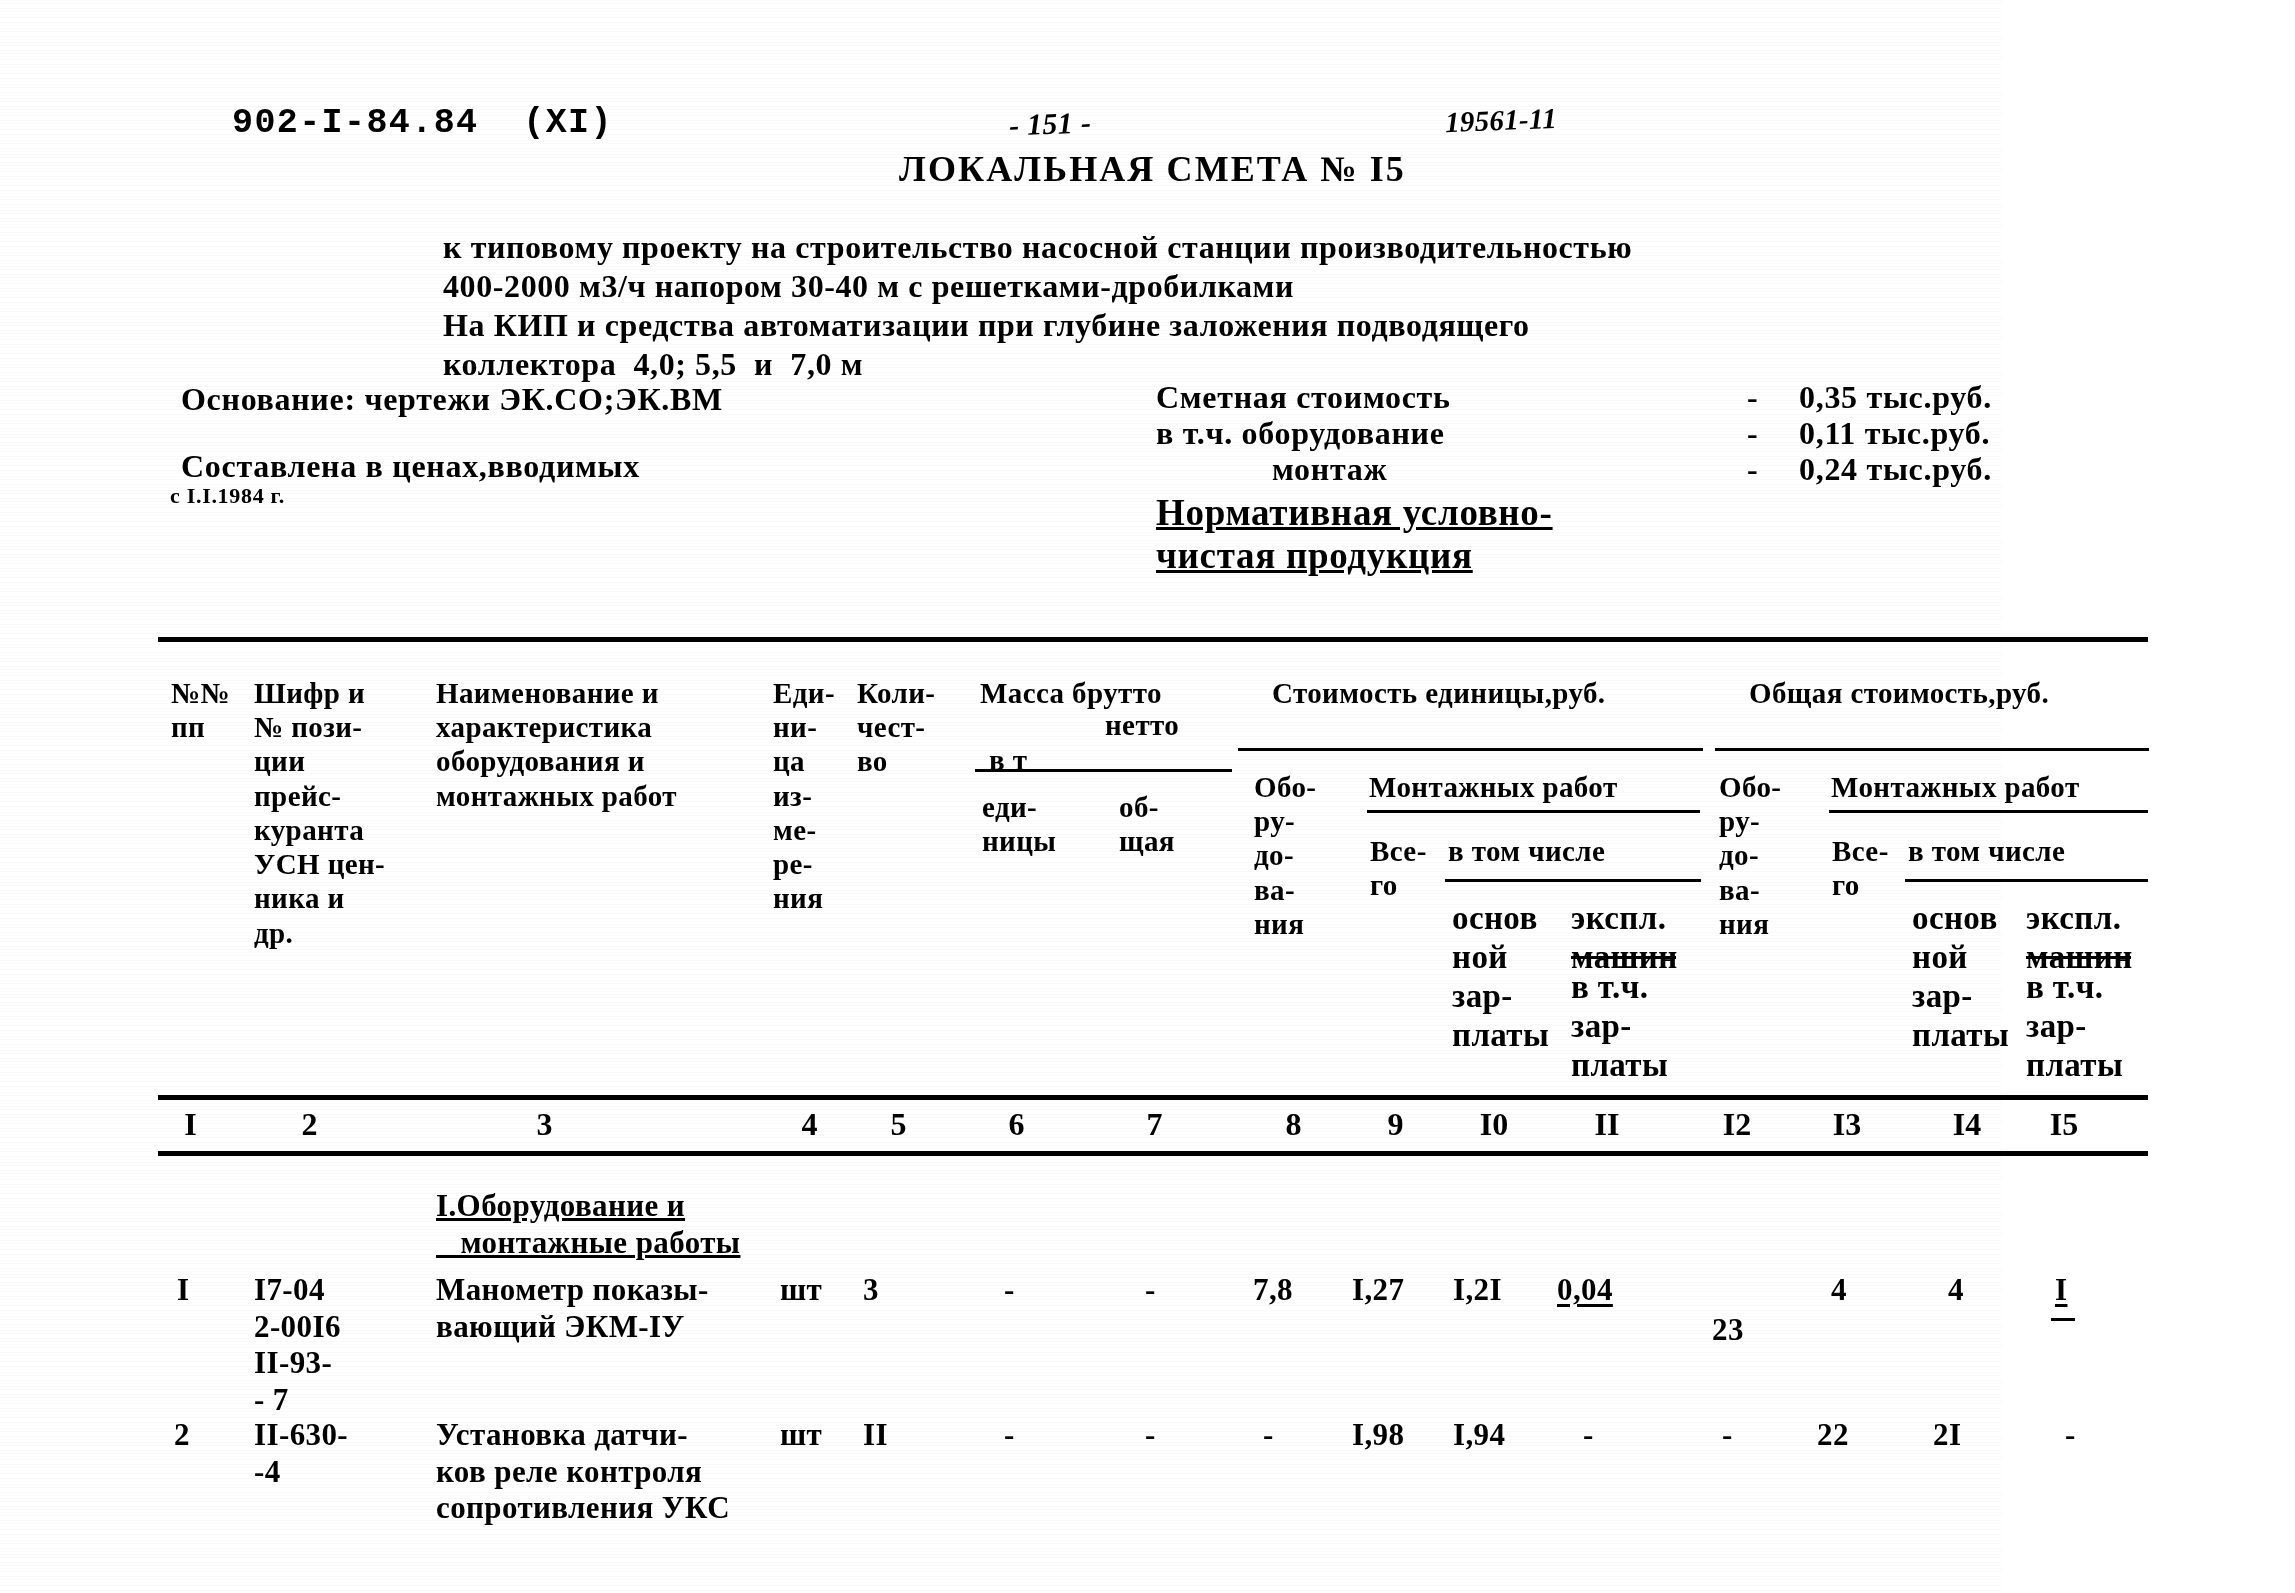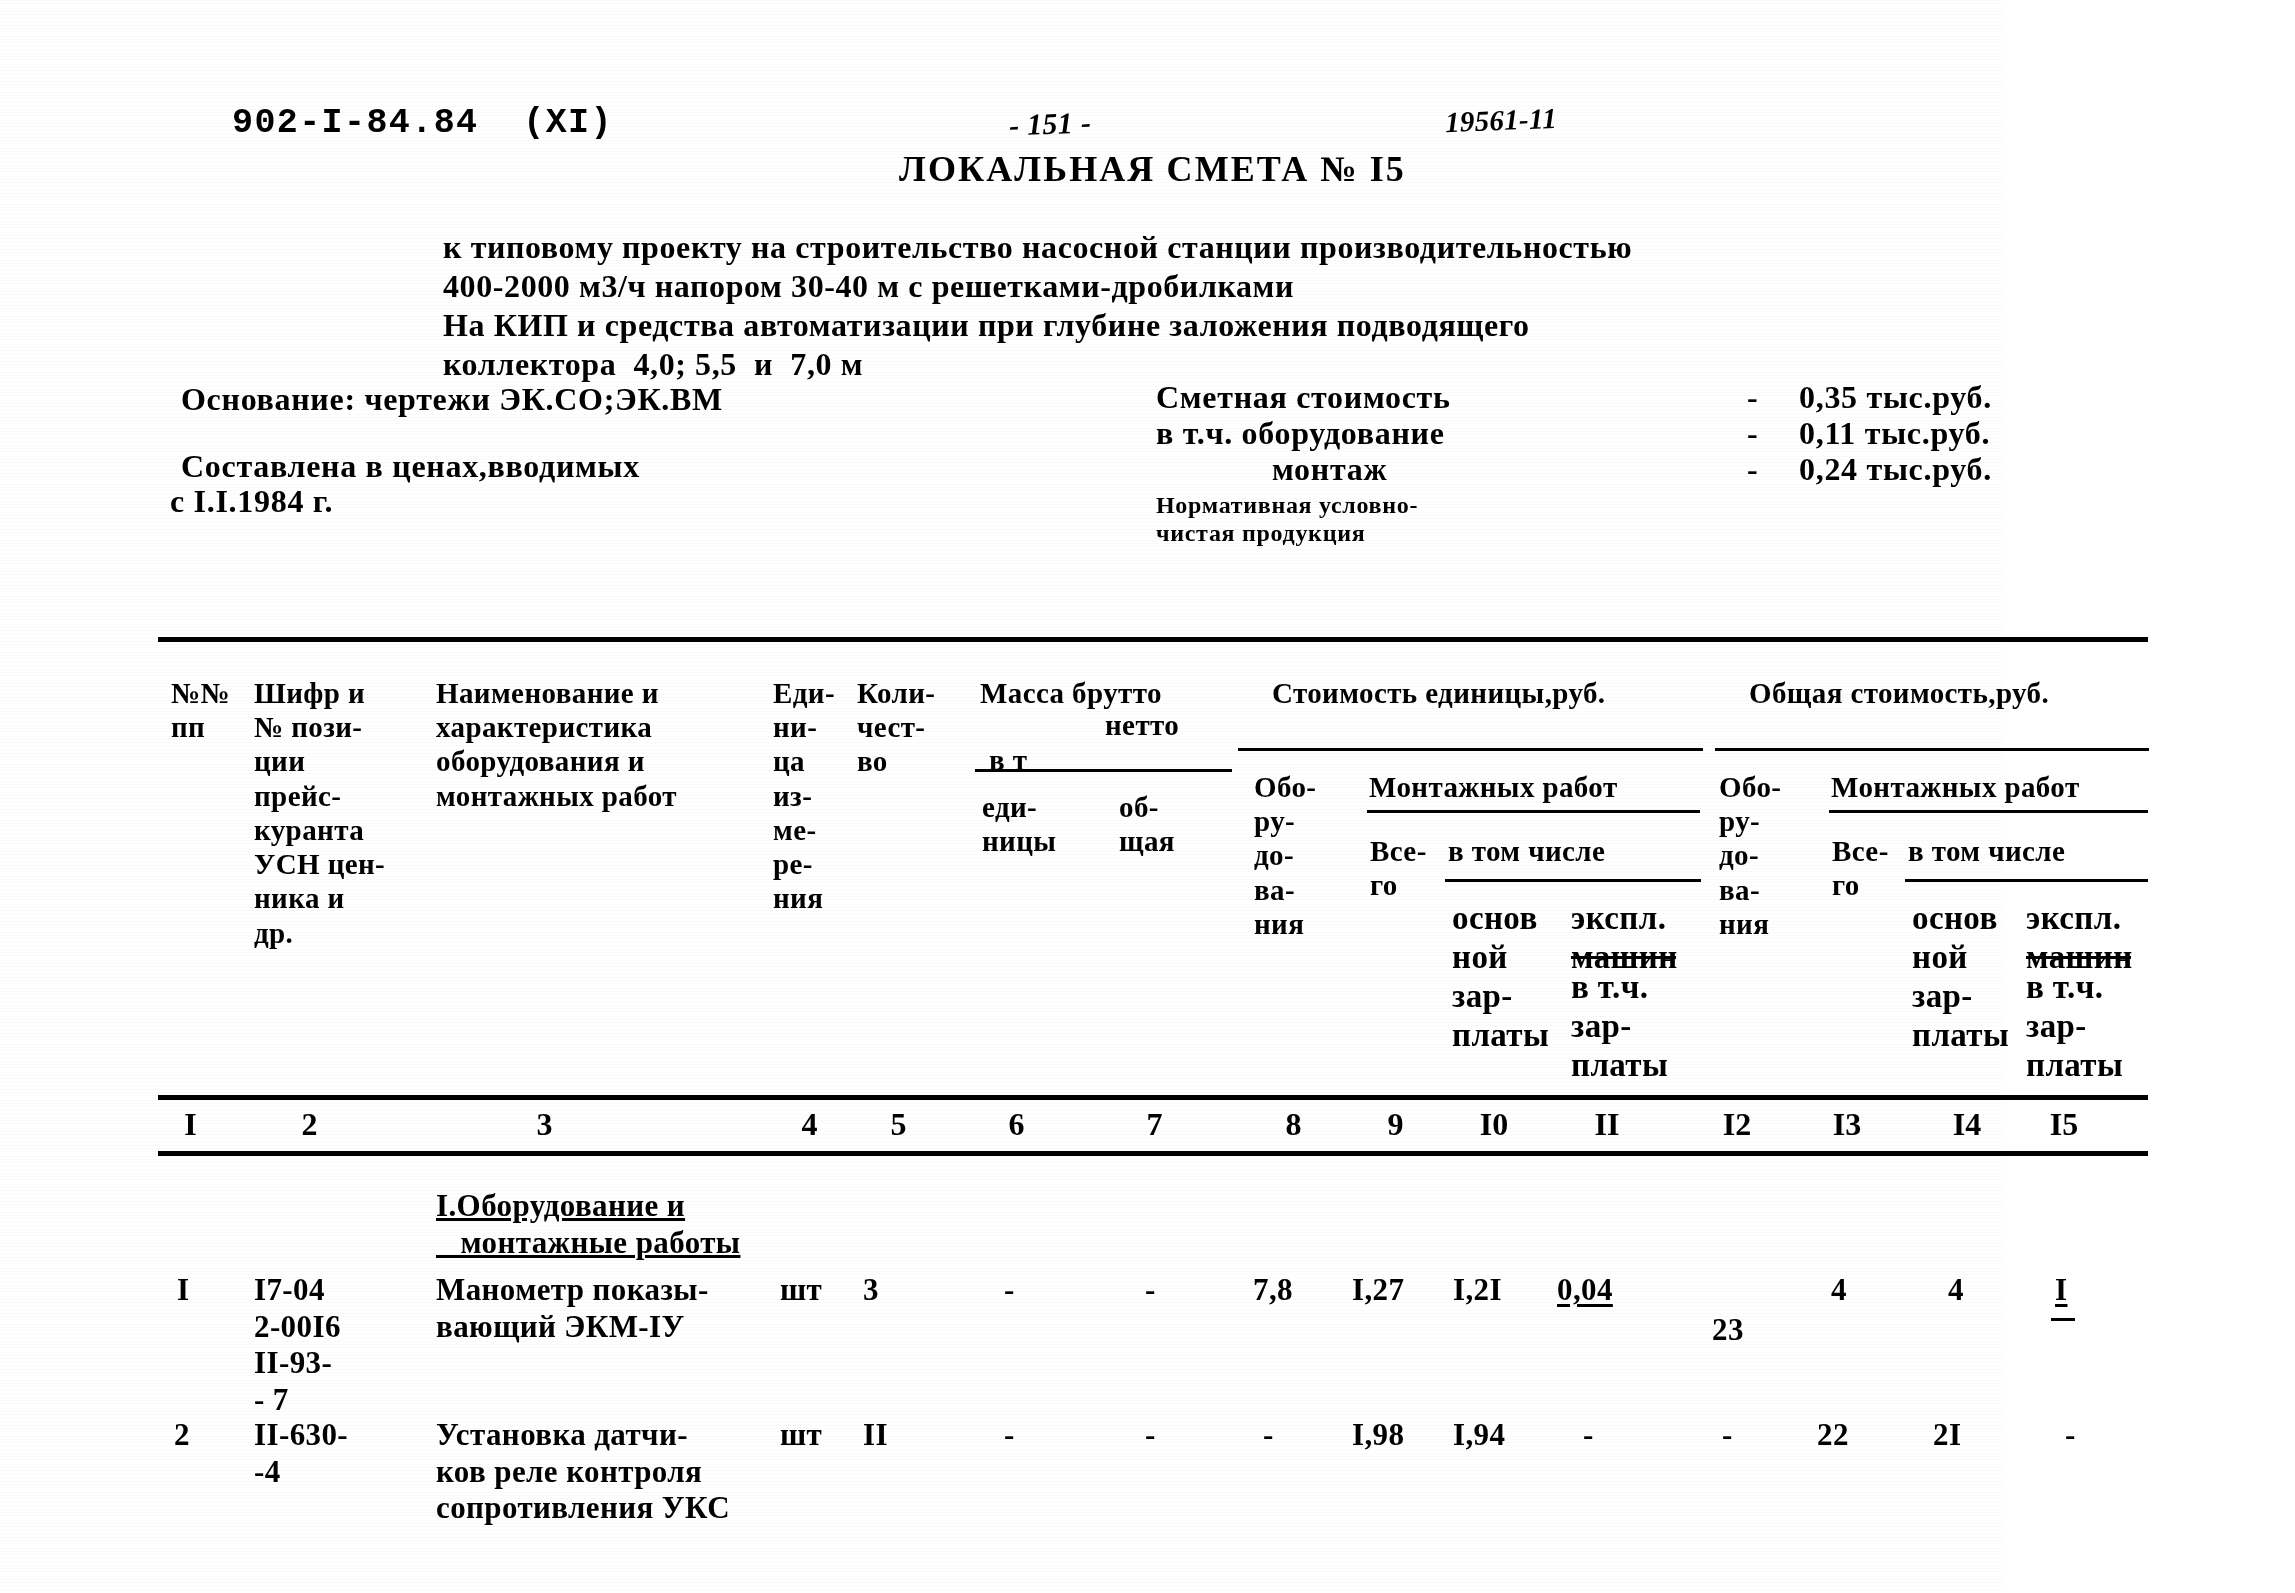--- a/index.html
+++ b/index.html
@@ -50,31 +50,31 @@
 
   #smeta-title {
     left: 899px; top: 149px; font-size: 36px; letter-spacing: 2.1px;
   }
 
   #desc-block { position: absolute; left: 443px; top: 228px; font-size: 32px; }
   #desc-block .ln { white-space: pre; font-weight: 700; letter-spacing: 0.6px; line-height: 1.22; }
 
   #osnovanie   { left: 181px; top: 382px; font-size: 32px; letter-spacing: 0.7px; }
   #sostavlena1 { left: 181px; top: 449px; font-size: 32px; letter-spacing: 0.7px; }
-  #sostavlena2 { left: 170px; top: 484px; font-size: 32px; letter-spacing: 0.7px; }
+  #sostavlena2 { left: 170px; top: 484px; font-size: 22px; letter-spacing: 0.7px; }
 
   
   #cost-summary { position: absolute; left: 1156px; top: 379px; font-size: 32px; }
   #cost-summary .row { position: relative; height: 36px; }
   #cost-summary .lbl  { position: absolute; left: 0;    white-space: pre; font-weight: 700; letter-spacing: 0.7px; }
   #cost-summary .lbl.ind { left: 116px; }
   #cost-summary .dash { position: absolute; left: 591px; font-weight: 700; }
   #cost-summary .val  { position: absolute; left: 643px; white-space: pre; font-weight: 700; letter-spacing: 0.7px; }
 
-  #nchp { position: absolute; left: 1156px; top: 492px; font-size: 24px; }
+  #nchp { position: absolute; left: 1156px; top: 492px; font-size: 37px; text-decoration: underline; }
   #nchp .ln { white-space: pre; font-weight: 700; letter-spacing: 0.7px; line-height: 1.16; }
 
   
   .rule {
     position: absolute;
     background: #000;
   }
   .rule.thick { height: 4.8px; }
   .rule.thin  { height: 2.8px; }
 

